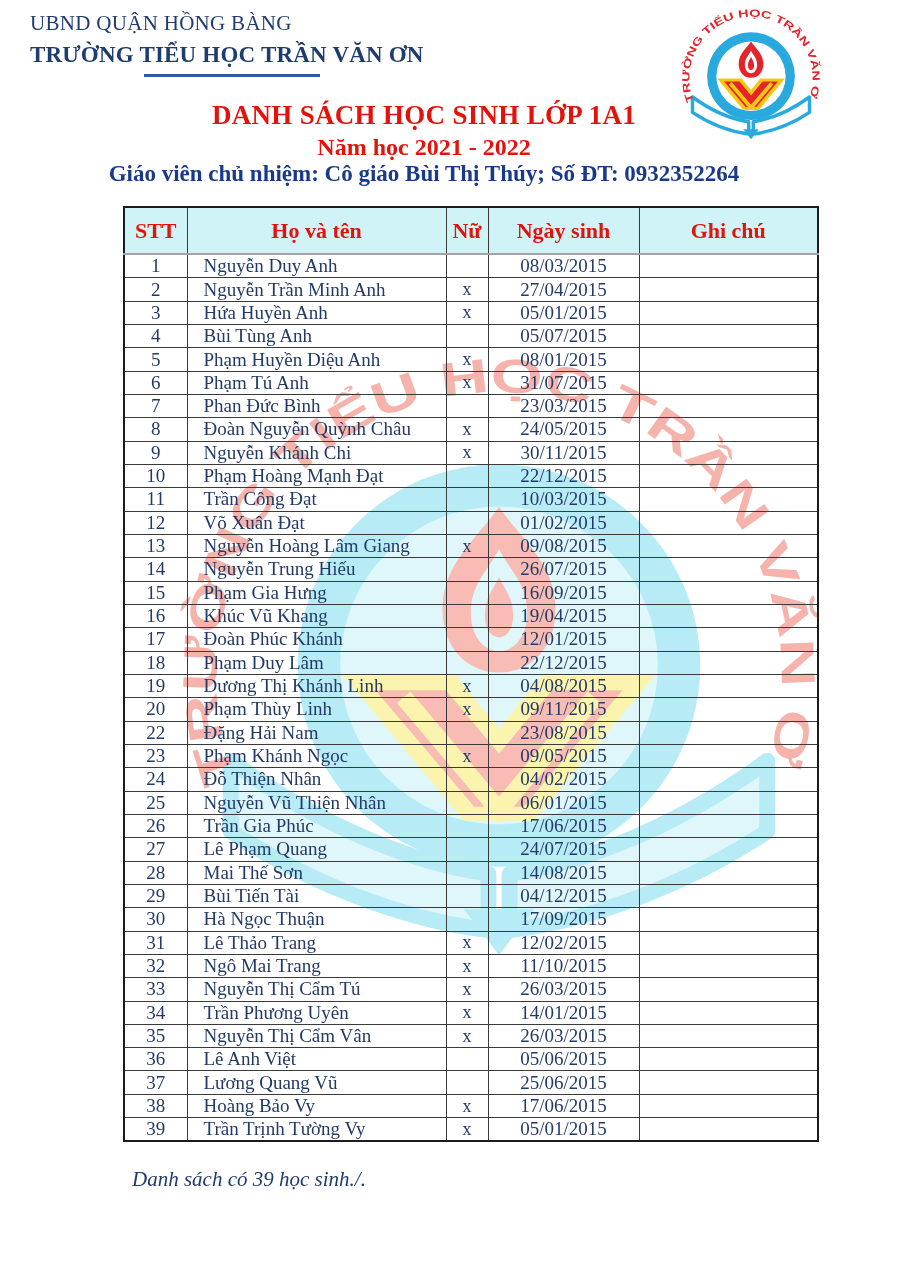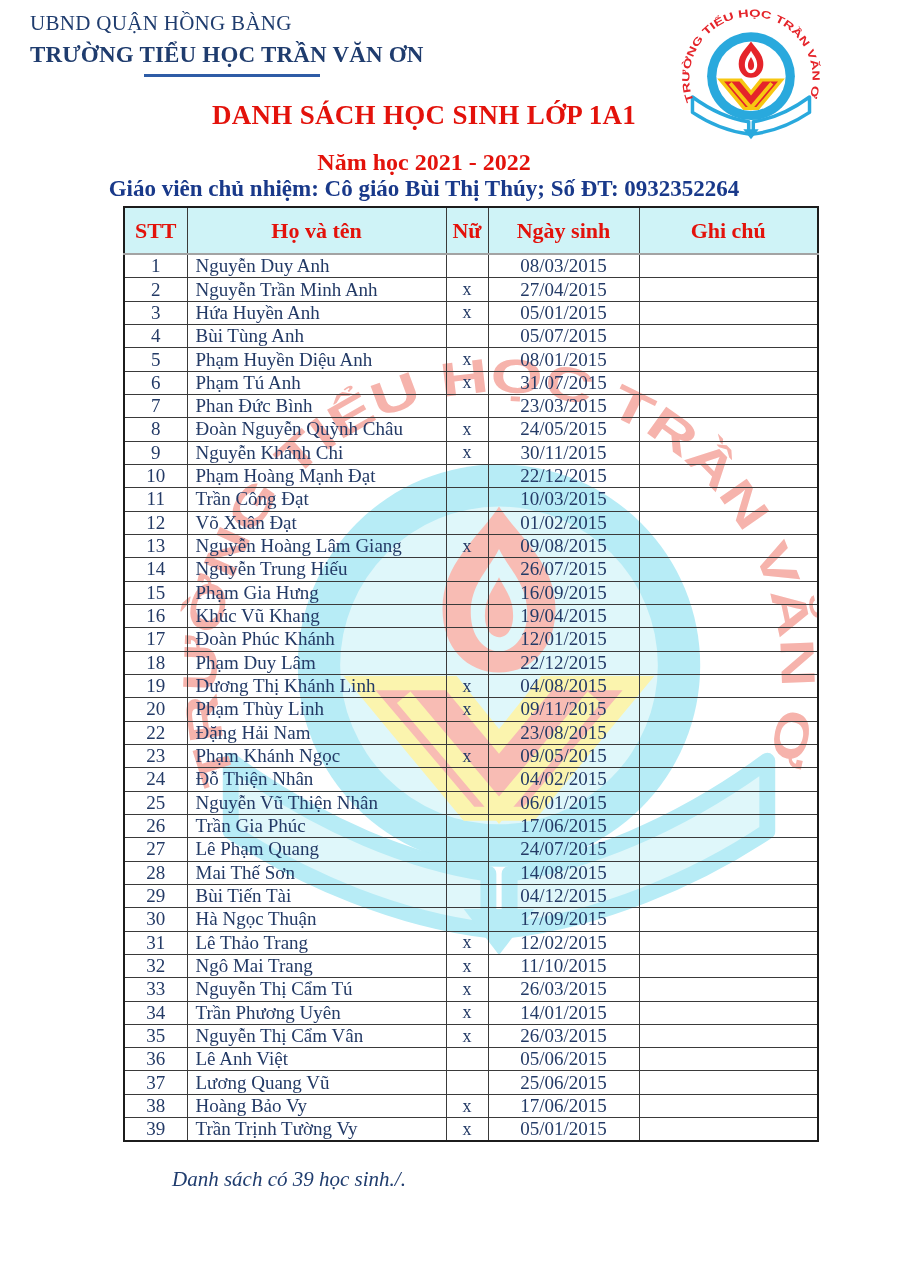--- a/index.html
+++ b/index.html
@@ -11,42 +11,42 @@
   .letterhead{position:absolute;top:11px;left:30px;width:404px;text-align:left;color:#1f3c6e;z-index:2;}
   .lh1{font-size:21px;letter-spacing:.3px;}
   .lh2{font-size:23px;font-weight:bold;margin-top:6px;letter-spacing:.2px;}
   .lh-rule{width:176px;height:3px;background:#2e5ca6;margin:6px auto 0;}
   
   .badge-logo{position:absolute;left:674px;top:0;z-index:2;}
   .badge-logo svg{--c-blue:#29a9dd;--c-red:#e5242a;--c-yellow:#f7c711;--c-paper:#ffffff;--c-text:#e5242a;}
   
   .title-block{position:absolute;top:100px;left:28px;width:792px;text-align:center;z-index:2;}
   .t1{font-size:27px;font-weight:bold;color:#e3120b;letter-spacing:.3px;}
-  .t2{font-size:24px;font-weight:bold;color:#e3120b;margin-top:18px;}
+  .t2{font-size:24px;font-weight:bold;color:#e3120b;margin-top:3px;}
   .t3{font-size:23px;font-weight:bold;color:#19398a;margin-top:0;}
   
   .watermark{position:absolute;left:146px;top:316px;z-index:0;pointer-events:none;}
   .watermark svg{--c-blue:#b7ecf6;--c-red:#f8bcb4;--c-yellow:#fbf4ae;--c-paper:#dff7fa;--c-text:#f6b3ac;}
   
   table.roster{
     position:absolute;left:123px;top:206px;width:694px;z-index:1;
     border-collapse:collapse;table-layout:fixed;background:transparent;
     border:2px solid #1c1c1c;
   }
   .roster th,.roster td{border:1px solid #3a3a3a;padding:0;line-height:1.05;overflow:hidden;white-space:nowrap;}
   .roster thead th{
     background:#cff3f7;color:#e3120b;font-size:22px;font-weight:bold;
     height:45px;border-bottom:2px solid #a3a3a3;
   }
   .roster tbody td{height:22.34px;font-size:19px;color:#233a66;background:transparent;}
   .roster td.c0,.roster td.c2,.roster td.c3{text-align:center;}
-  .roster td.c1{text-align:left;padding-left:8px;}
+  .roster td.c1{text-align:left;padding-left:16px;}
   .roster td.c2{font-size:18px;}
   
-  .footnote{position:absolute;left:132px;top:1167px;font-style:italic;font-size:21px;color:#1f3c6e;z-index:2;margin-left:40px;}
+  .footnote{position:absolute;left:132px;top:1167px;font-style:italic;font-size:21px;color:#1f3c6e;z-index:2;}
 </style>
 </head>
 <body>
 
 <svg width="0" height="0" style="position:absolute" aria-hidden="true">
   <symbol id="badge-symbol" viewBox="0 0 200 200">
     <path id="badge-arc" d="M26,132 A80,80 0 1 1 174,132" fill="none"></path>
     <circle cx="100" cy="99" r="57" fill="var(--c-blue)"></circle>
     <circle cx="100" cy="99" r="45" fill="var(--c-paper)"></circle>
 

